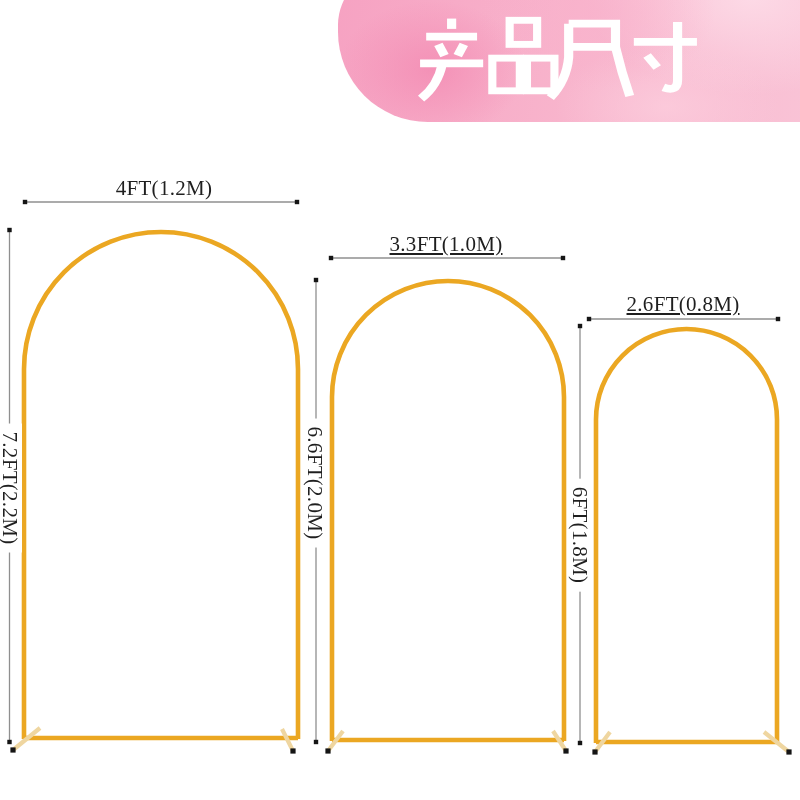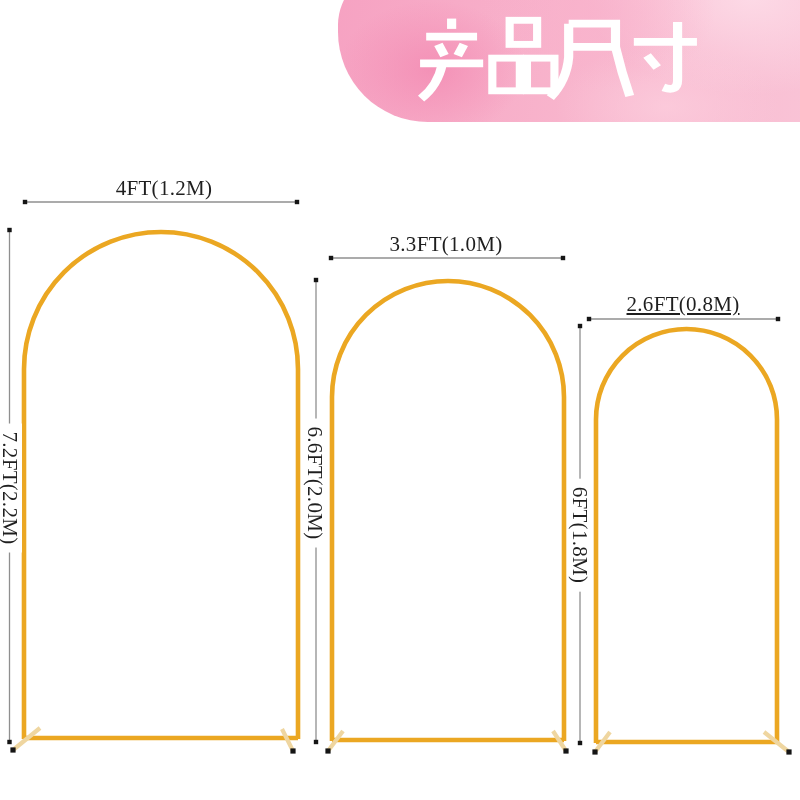--- a/index.html
+++ b/index.html
@@ -124,20 +124,20 @@
       <rect x="10.4" y="747.4" width="5.2" height="5.2"></rect>
       <rect x="290.4" y="748.4" width="5.2" height="5.2"></rect>
       <rect x="325.4" y="748.4" width="5.2" height="5.2"></rect>
       <rect x="563.4" y="748.4" width="5.2" height="5.2"></rect>
       <rect x="592.4" y="749.4" width="5.2" height="5.2"></rect>
       <rect x="786.4" y="749.4" width="5.2" height="5.2"></rect>
     </g>
   </svg>
 
   <div class="dim-label" style="left:164px;top:188px;">4FT(1.2M)</div>
-  <div class="dim-label" style="left:446px;top:244px;">3.3FT(1.0M)</div>
+  <div class="dim-label" style="left:446px;top:244px;text-decoration:underline;">3.3FT(1.0M)</div>
   <div class="dim-label" style="left:683px;top:304px;text-decoration:underline;">2.6FT(0.8M)</div>
 
   <div class="dim-label vertical" style="left:10px;top:488px;">7.2FT(2.2M)</div>
   <div class="dim-label vertical" style="left:315px;top:483px;">6.6FT(2.0M)</div>
   <div class="dim-label vertical" style="left:580px;top:535px;">6FT(1.8M)</div>
 
 </div>
 
 </body></html>

